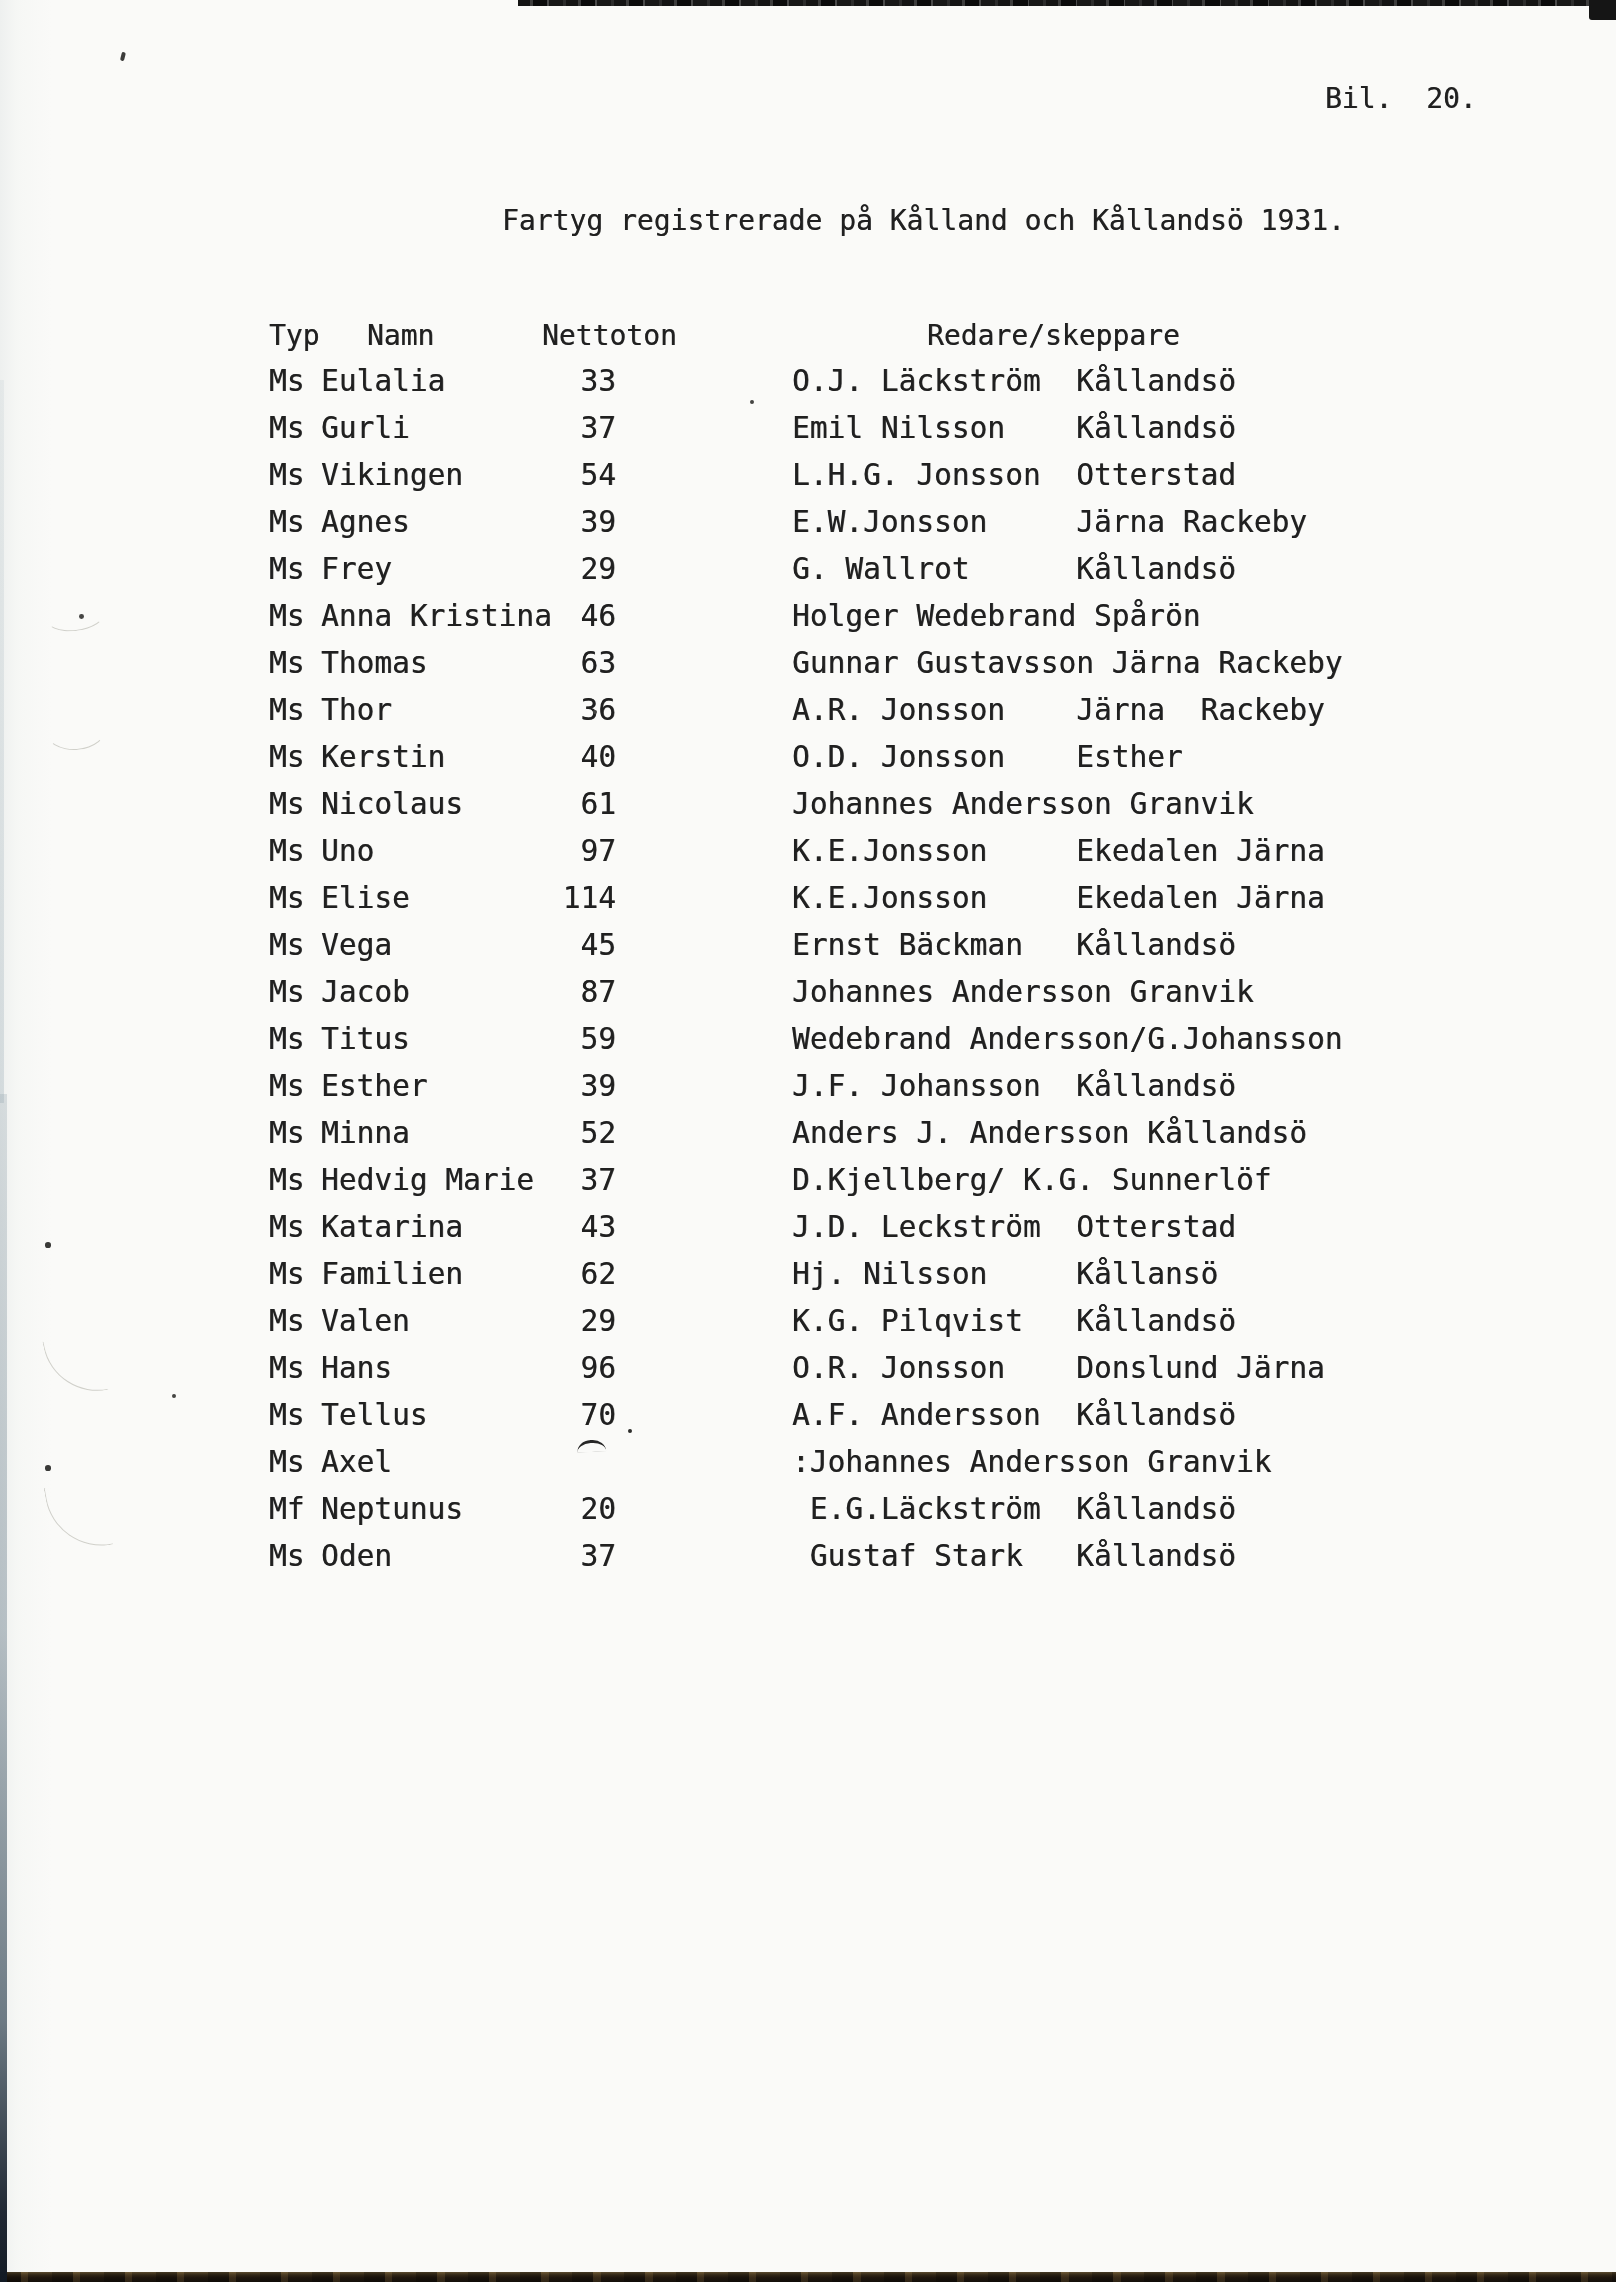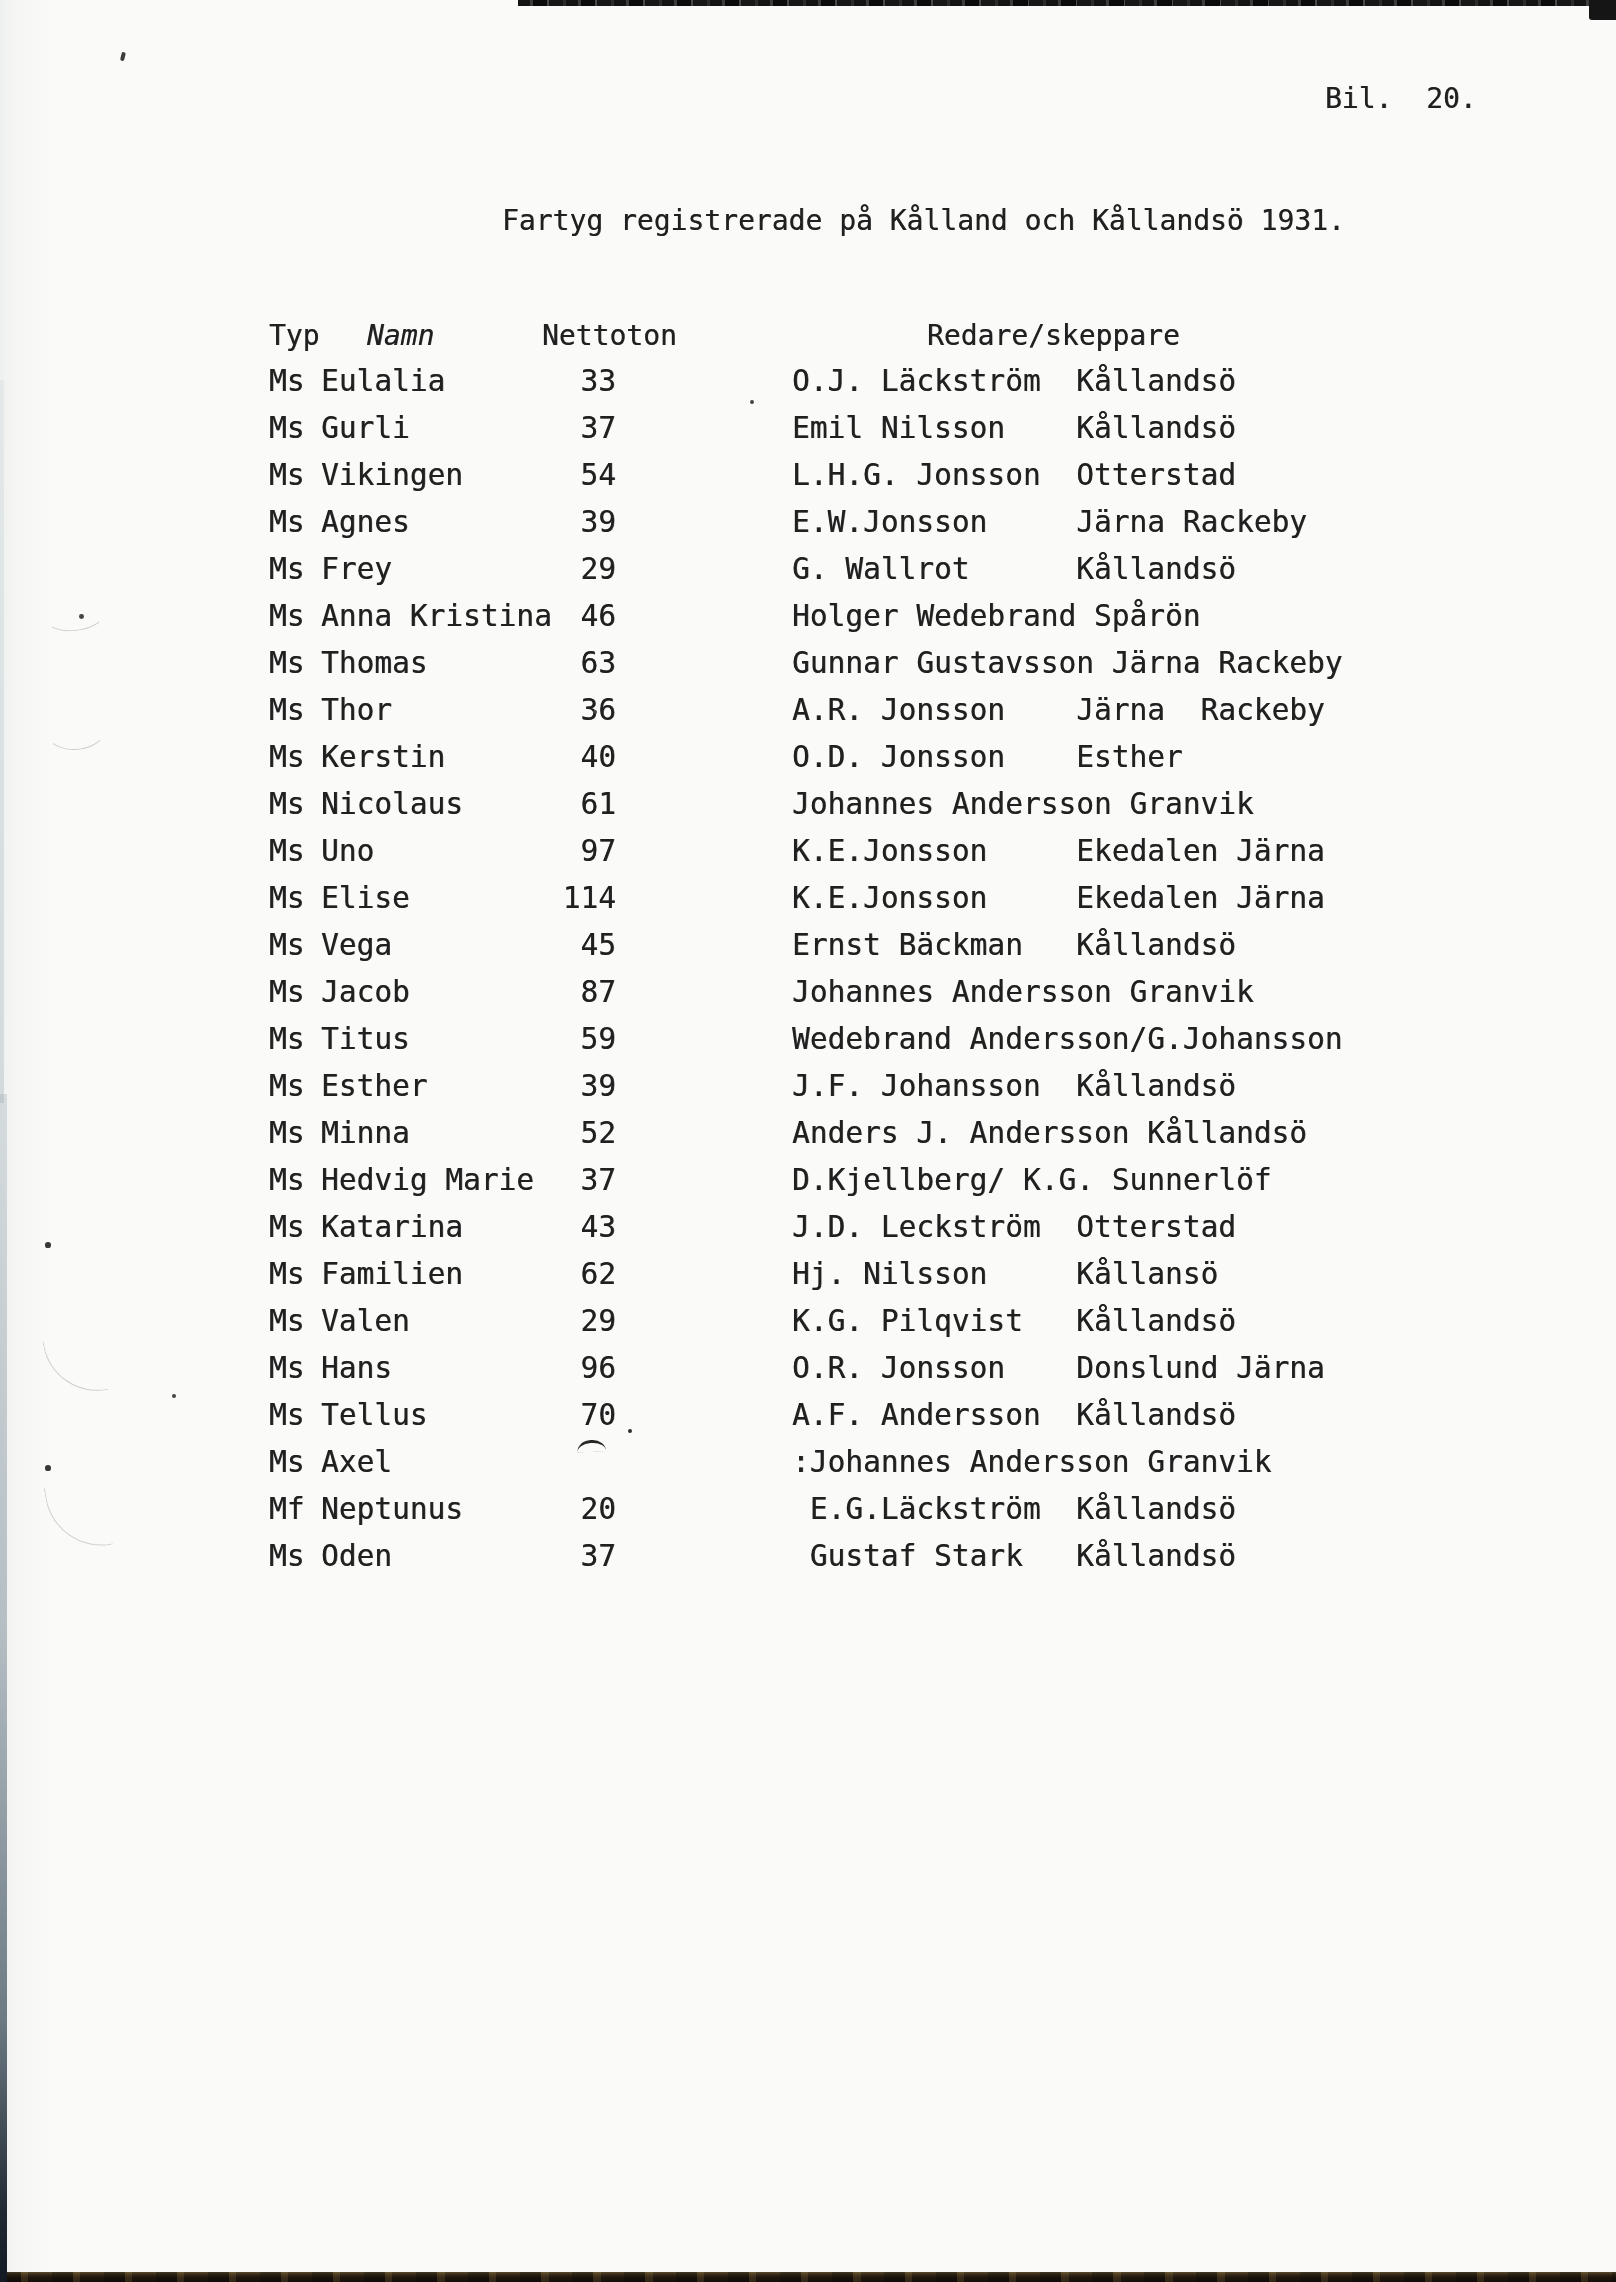--- a/index.html
+++ b/index.html
@@ -23,21 +23,21 @@
     font-size:28px;
     line-height:38px;
     white-space:pre;
     color:var(--ink);
     text-shadow:0.4px 0.4px 0.5px rgba(25,25,25,0.65);
   }
   .annotation{top:80px;left:1325px;}
   .doc-title{top:202px;left:458px;margin-left:44px;}
   .thead{top:309px;left:0;width:100%;height:38px;position:absolute;}
   .thead .h{position:absolute;top:8px;}
-  .h-typ{left:269px;} .h-namn{left:367px;font-style:italic;} .h-ton{left:542px;} .h-redare{left:927px;}
+  .h-typ{left:269px;} .h-namn{left:367px;} .h-ton{left:542px;} .h-redare{left:927px;}
   .tbody{position:absolute;top:358px;left:0;width:100%;}
   .row{position:relative;height:47px;}
   .cell{
     position:absolute;top:0;height:47px;line-height:47px;
     font-size:29.5px;white-space:pre;
     text-shadow:0.4px 0.4px 0.5px rgba(25,25,25,0.65);
   }
   .c-typ{left:269px;text-align:right;} .c-namn{left:321px;}
   .c-ton{left:518px;width:98px;text-align:right;}
   .c-own{left:792px;}

